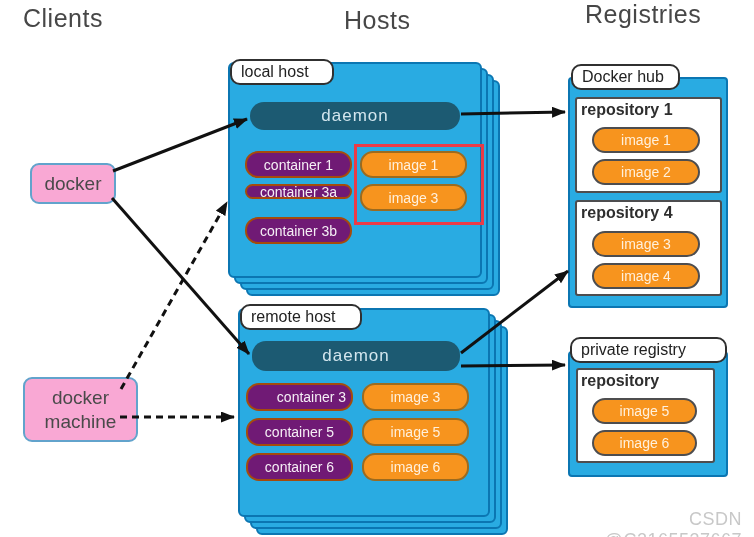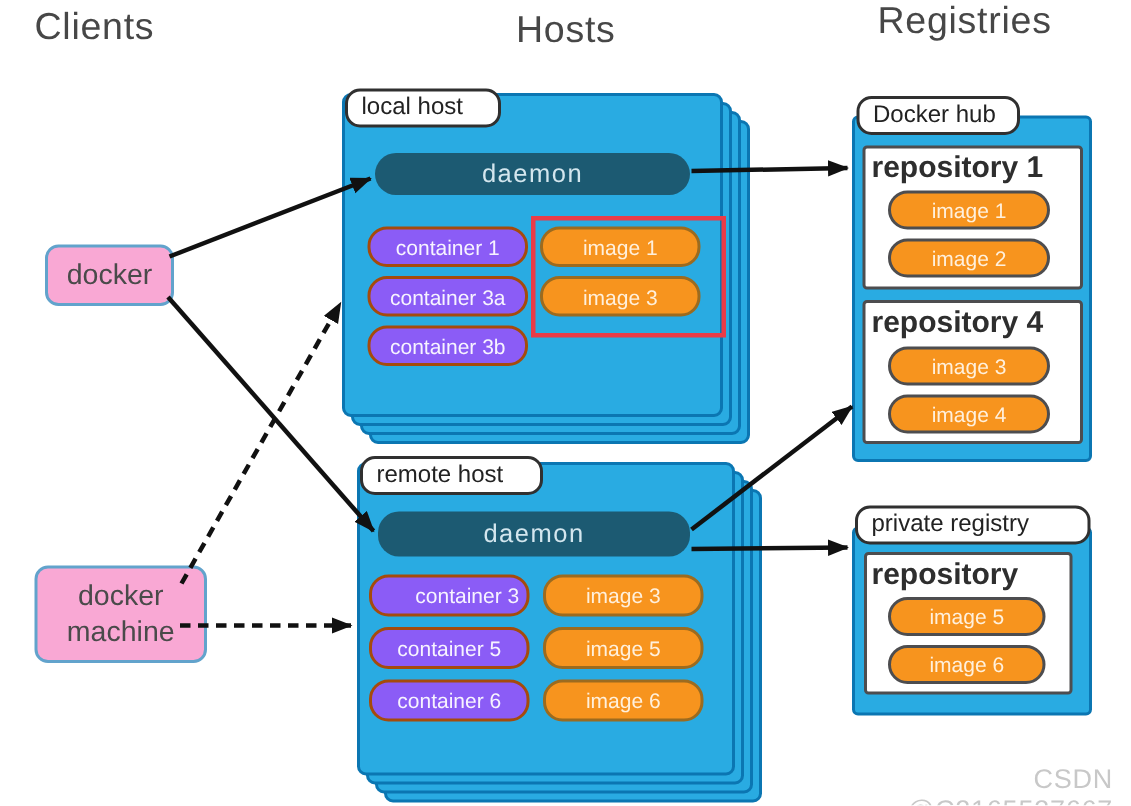--- a/index.html
+++ b/index.html
@@ -24,26 +24,26 @@
     display:flex;align-items:center;padding:0 9px;font-size:16px;color:#222;box-sizing:border-box;
   }
   .daemon-bar{
     position:absolute;background:#1c5a72;color:#d3e6ee;font-size:17px;letter-spacing:1px;
     display:flex;align-items:center;justify-content:center;border-radius:14px;
   }
   .pill{
     position:absolute;border-radius:13px;display:flex;align-items:center;justify-content:center;
     font-size:14px;color:rgba(255,255,255,.93);box-sizing:border-box;white-space:nowrap;
   }
-  .pill.container{background:#8b5cf6;border:2px solid #a54b0c;}
+  .pill.container{background:#701a75;border:2px solid #a54b0c;}
   .pill.image{background:#f7941e;border:2px solid #9c6b1f;color:#fff0dc;}
   .repo-box{
     position:absolute;background:#fff;border:2px solid #4d4d4f;border-radius:3px;box-sizing:border-box;
   }
-  .repo-label{position:absolute;font-size:20px;font-weight:600;color:#2e2e2e;}
+  .repo-label{position:absolute;font-size:16px;font-weight:600;color:#2e2e2e;}
   .red-rect{position:absolute;border:3px solid #ea3b47;box-sizing:border-box;}
   .arrows{position:absolute;left:0;top:0;z-index:30;pointer-events:none;}
   .watermark{position:absolute;font-size:18px;color:#c8c8c8;letter-spacing:.5px;}
   .z1{z-index:1}.z2{z-index:2}.z3{z-index:3}.z4{z-index:4}.z5{z-index:5}
   .z10{z-index:10}.z12{z-index:12}.z40{z-index:40}
 </style>
 </head>
 <body>
 
 <div class="canvas">
@@ -55,21 +55,21 @@
   <div class="client-box z10" style="left:30px;top:163px;width:82px;height:37px;">docker</div>
   <div class="client-box z10" style="left:23px;top:377px;width:95px;height:61px;padding:0 8px;">docker machine</div>
 
   <div class="stack-layer z1" style="left:246px;top:80px;width:254px;height:216px;"></div>
   <div class="stack-layer z2" style="left:240px;top:74px;width:254px;height:216px;"></div>
   <div class="stack-layer z3" style="left:234px;top:68px;width:254px;height:216px;"></div>
   <div class="host-card z4" style="left:228px;top:62px;width:254px;height:216px;"></div>
   <div class="tab z10" style="left:230px;top:59px;width:104px;height:26px;">local host</div>
   <div class="daemon-bar z5" style="left:250px;top:102px;width:210px;height:28px;">daemon</div>
   <div class="pill container z5" style="left:245px;top:151px;width:107px;height:27px;">container 1</div>
-  <div class="pill container z5" style="left:245px;top:184px;width:107px;height:27px;">container 3a</div>
+  <div class="pill container z5" style="left:245px;top:184px;width:107px;height:15px;">container 3a</div>
   <div class="pill container z5" style="left:245px;top:217px;width:107px;height:27px;">container 3b</div>
   <div class="pill image z5" style="left:360px;top:151px;width:107px;height:27px;">image 1</div>
   <div class="pill image z5" style="left:360px;top:184px;width:107px;height:27px;">image 3</div>
   <div class="red-rect z12" style="left:354px;top:144px;width:130px;height:81px;"></div>
 
   <div class="stack-layer z1" style="left:256px;top:326px;width:252px;height:209px;"></div>
   <div class="stack-layer z2" style="left:250px;top:320px;width:252px;height:209px;"></div>
   <div class="stack-layer z3" style="left:244px;top:314px;width:252px;height:209px;"></div>
   <div class="host-card z4" style="left:238px;top:308px;width:252px;height:209px;"></div>
   <div class="tab z10" style="left:240px;top:304px;width:122px;height:26px;">remote host</div>

